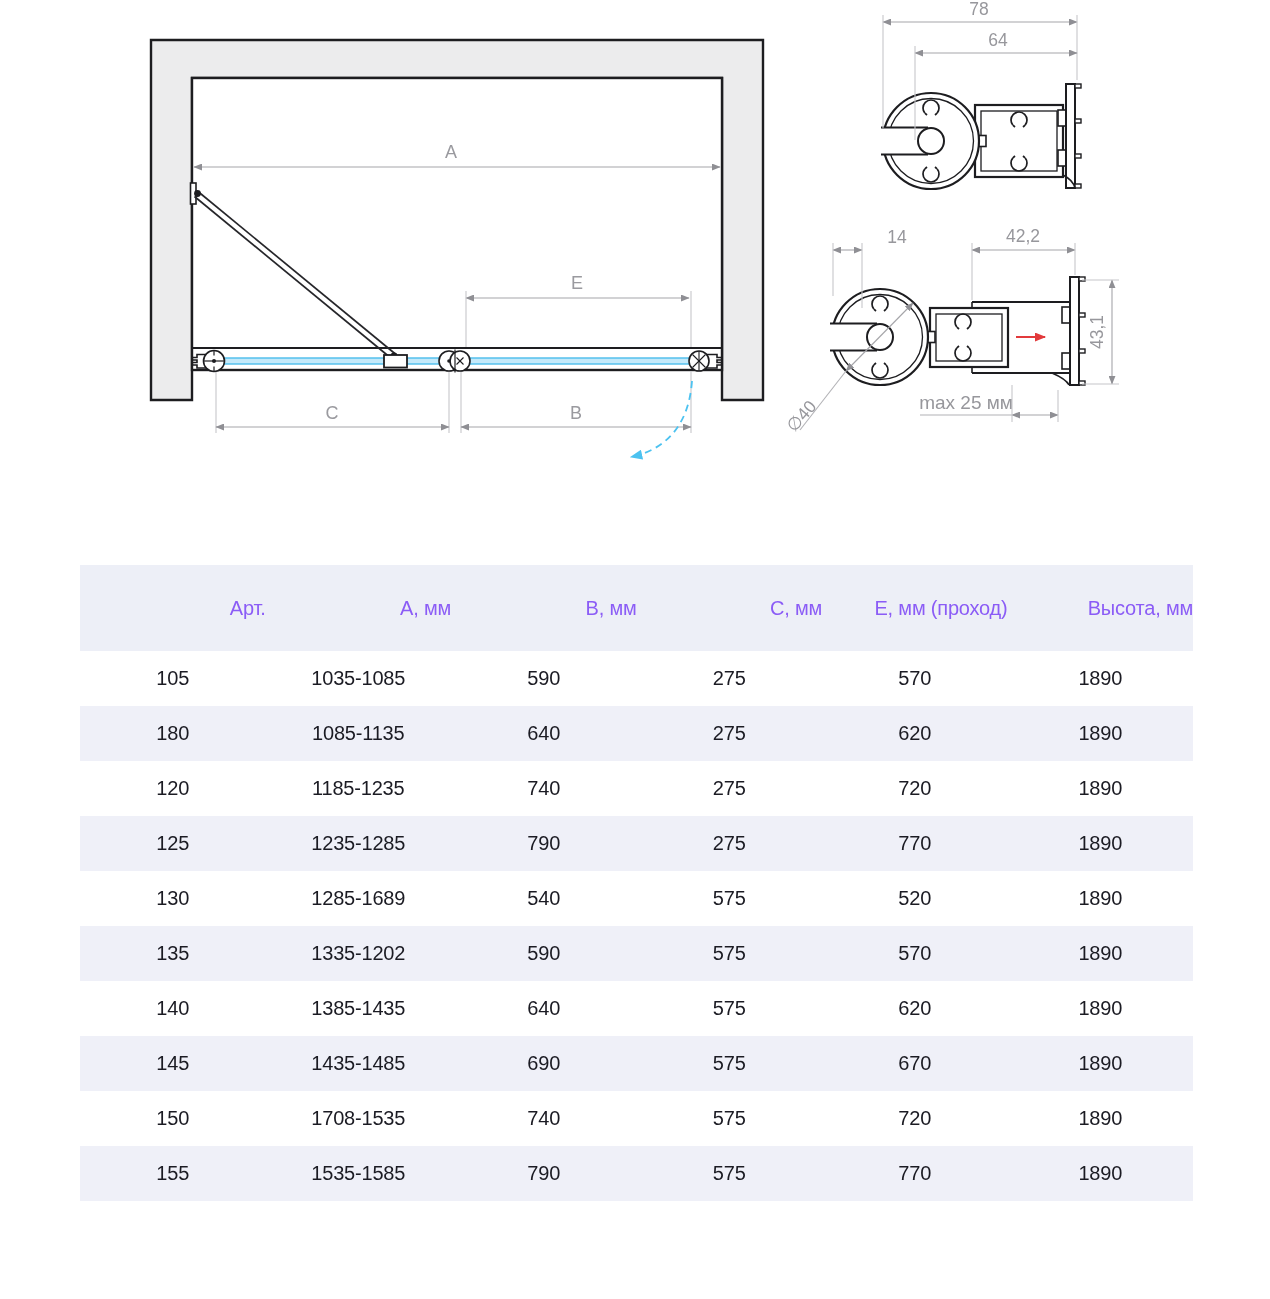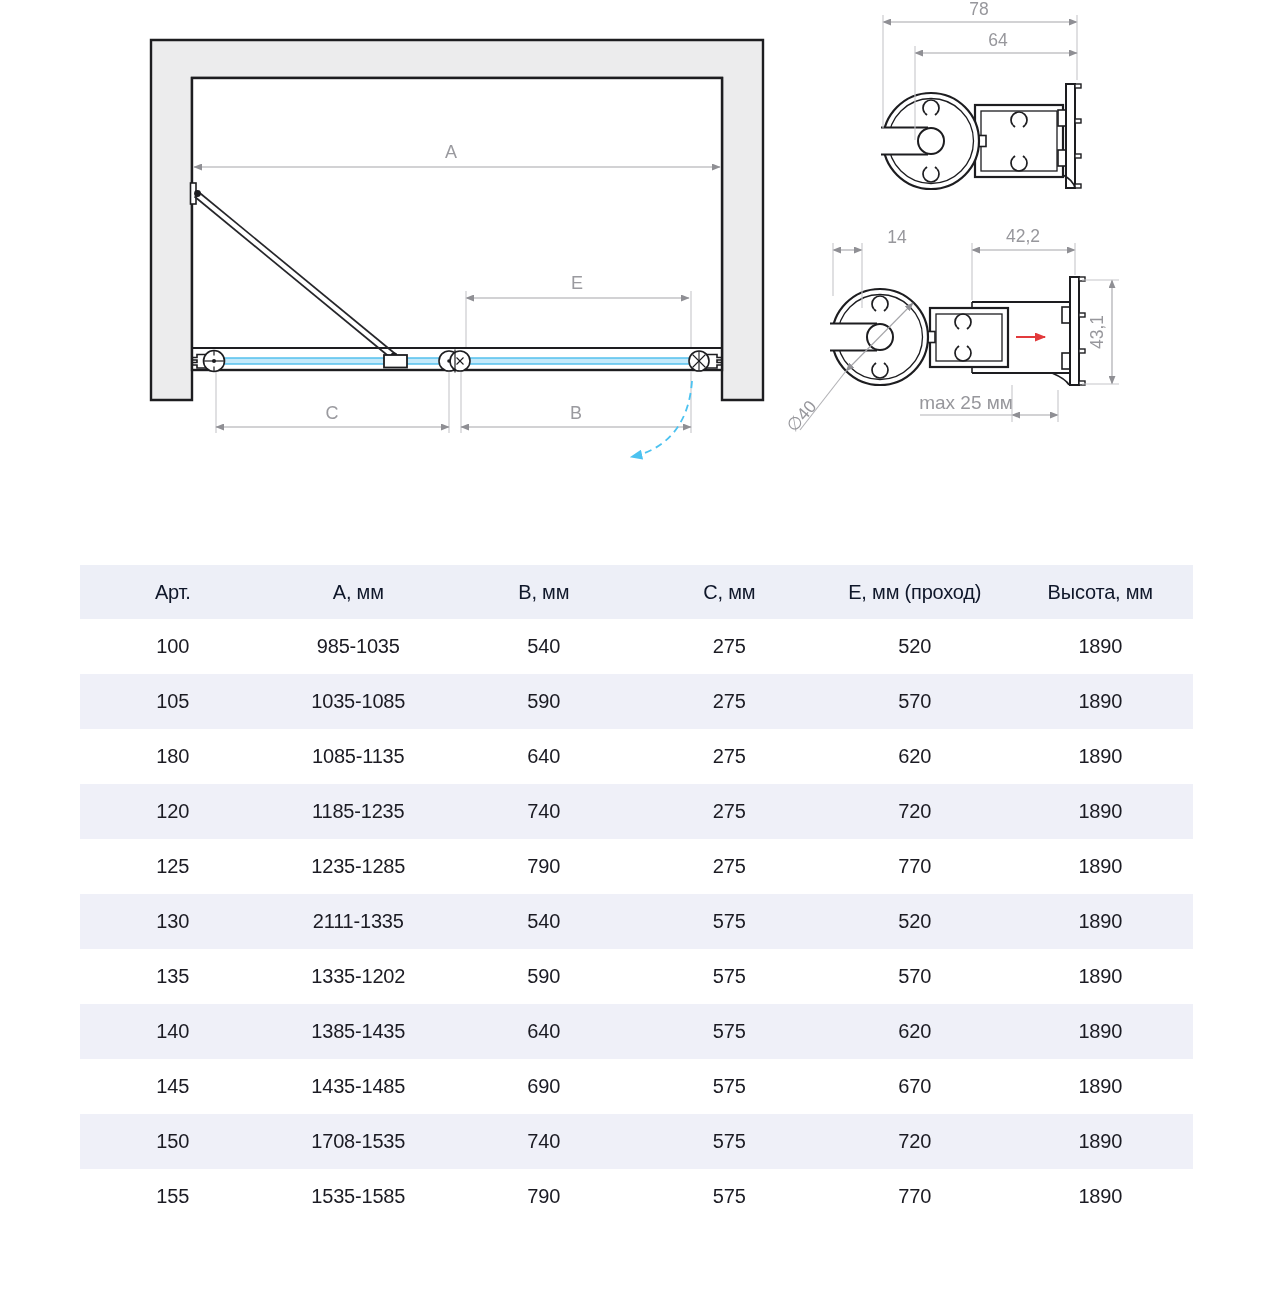--- a/index.html
+++ b/index.html
@@ -8,22 +8,22 @@
     position:relative; width:1270px; height:1299px;
     background:#ffffff; overflow:hidden;
     font-family:"Liberation Sans", sans-serif;
   }
   .drawing { position:absolute; left:0; top:0; }
   .dim-text { fill:#97979c; font-size:17.5px; font-family:"Liberation Sans", sans-serif; }
   .plan-letter { fill:#9a9a9f; font-size:18px; font-family:"Liberation Sans", sans-serif; }
   .table-wrap { position:absolute; left:80px; top:565px; width:1113px; }
   table { width:100%; border-collapse:collapse; table-layout:fixed; }
   thead th {
-    background:#edeff7; height:54px; font-weight:400; font-size:20px;
-    color:#0f172a; text-align:center; vertical-align:middle; letter-spacing:-0.2px;
+    background:#edeff7; height:86px; font-weight:400; font-size:20px;
+    color:#8b5cf6; text-align:right; vertical-align:middle; letter-spacing:-0.2px;
   }
   tbody td {
     height:55px; font-size:20px; color:#1b1b23; text-align:center;
     vertical-align:middle; letter-spacing:-0.2px;
   }
   tbody tr:nth-child(even) { background:#eff0f8; }
 </style>
 </head>
 <body>
 
@@ -248,28 +248,20 @@
           <th>Арт.</th>
           <th>А, мм</th>
           <th>В, мм</th>
           <th>С, мм</th>
           <th>Е, мм (проход)</th>
           <th>Высота, мм</th>
         </tr>
       </thead>
       <tbody>
           <tr>
-            <td>100</td>
-            <td>985-1035</td>
-            <td>540</td>
-            <td>275</td>
-            <td>520</td>
-            <td>1890</td>
-          </tr>
-          <tr>
             <td>105</td>
             <td>1035-1085</td>
             <td>590</td>
             <td>275</td>
             <td>570</td>
             <td>1890</td>
           </tr>
           <tr>
             <td>180</td>
             <td>1085-1135</td>
@@ -289,21 +281,21 @@
           <tr>
             <td>125</td>
             <td>1235-1285</td>
             <td>790</td>
             <td>275</td>
             <td>770</td>
             <td>1890</td>
           </tr>
           <tr>
             <td>130</td>
-            <td>2111-1335</td>
+            <td>1285-1689</td>
             <td>540</td>
             <td>575</td>
             <td>520</td>
             <td>1890</td>
           </tr>
           <tr>
             <td>135</td>
             <td>1335-1202</td>
             <td>590</td>
             <td>575</td>

